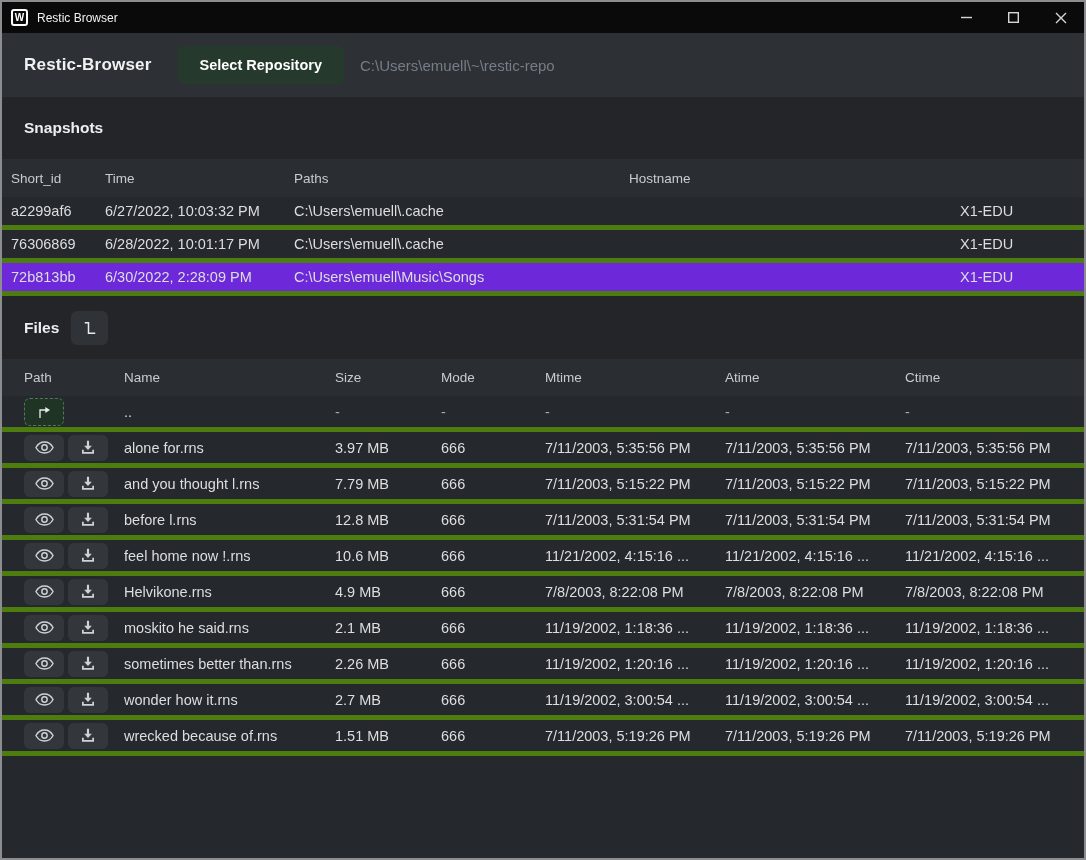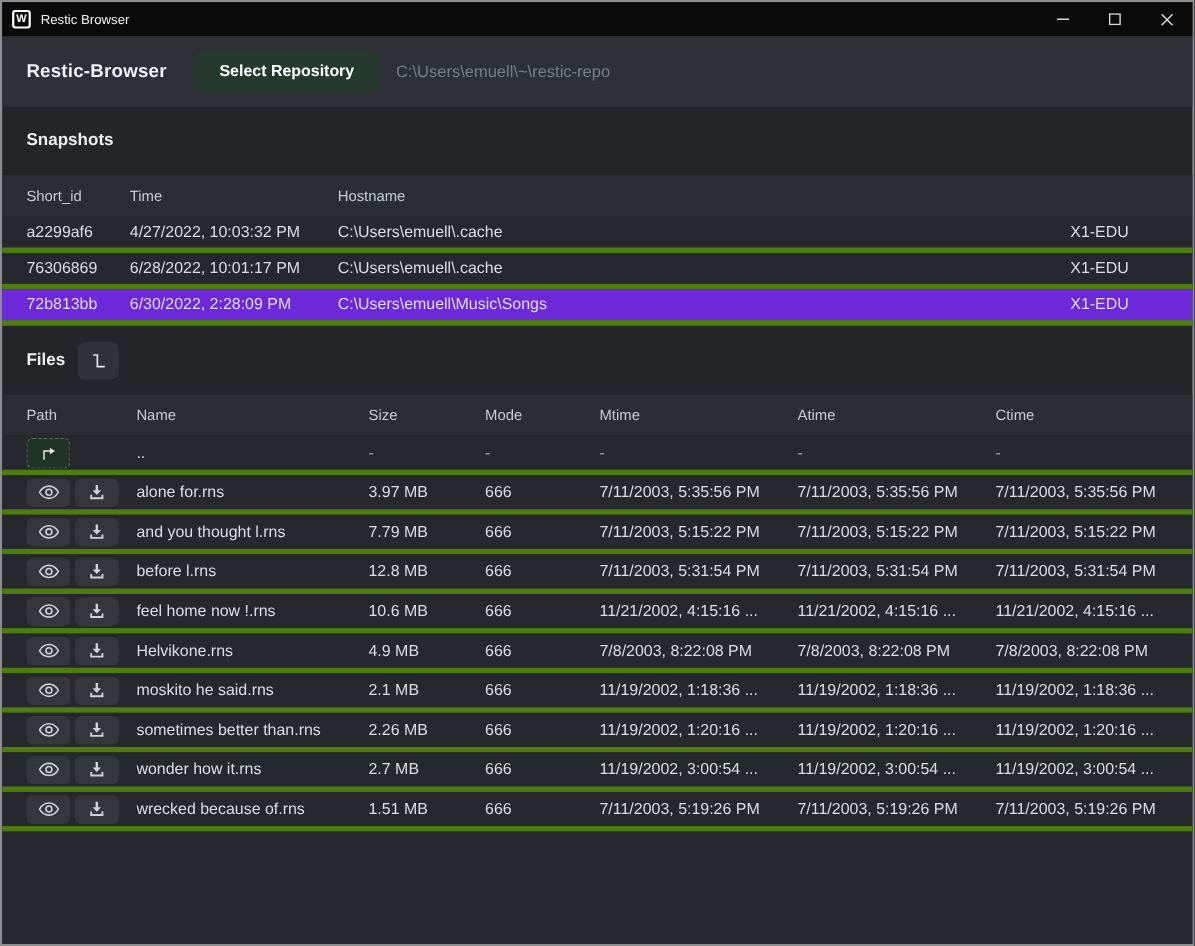--- a/index.html
+++ b/index.html
@@ -65,21 +65,21 @@
   .t-head { background: #2a2d32; color: #c7ccd1; font-size: 13.5px; }
   .t-row  { background: #25282c; font-size: 14.5px; color: #dcdee0;
             border-bottom: 5px solid #4d7c0f; }
   .cell { overflow: hidden; white-space: nowrap; }
   .dash { color: #a3a8ad; }
 
   
   .snap-grid {
     display: grid;
     grid-template-columns: 94px 189px 335px 331px 1fr;
-    align-items: center; padding: 0 22px; flex-shrink: 0;
+    align-items: center; padding: 0 9px; flex-shrink: 0;
   }
   .snap-grid.t-head { height: 38px; }
   .snap-grid.t-row  { height: 33px; }
   .snap-grid.selected { background: #6d28d9; }
 
   
   .files-bar {
     height: 63px; display: flex; align-items: center;
     padding: 0 16px 0 22px; flex-shrink: 0; gap: 12px;
   }
@@ -157,26 +157,27 @@
     <div class="repo-path">C:\Users\emuell\~\restic-repo</div>
   </div>
 
   <div class="section-head">
     <div class="section-title">Snapshots</div>
   </div>
 
   <div class="snap-grid t-head">
     <div class="cell">Short_id</div>
     <div class="cell">Time</div>
+    <div class="cell">Paths</div>
     <div class="cell">Hostname</div>
   </div>
 
   <div class="snap-grid t-row">
     <div class="cell">a2299af6</div>
-    <div class="cell">4/27/2022, 10:03:32 PM</div>
+    <div class="cell">6/27/2022, 10:03:32 PM</div>
     <div class="cell">C:\Users\emuell\.cache</div>
     <div class="cell"></div>
     <div class="cell">X1-EDU</div>
   </div>
   <div class="snap-grid t-row">
     <div class="cell">76306869</div>
     <div class="cell">6/28/2022, 10:01:17 PM</div>
     <div class="cell">C:\Users\emuell\.cache</div>
     <div class="cell"></div>
     <div class="cell">X1-EDU</div>

